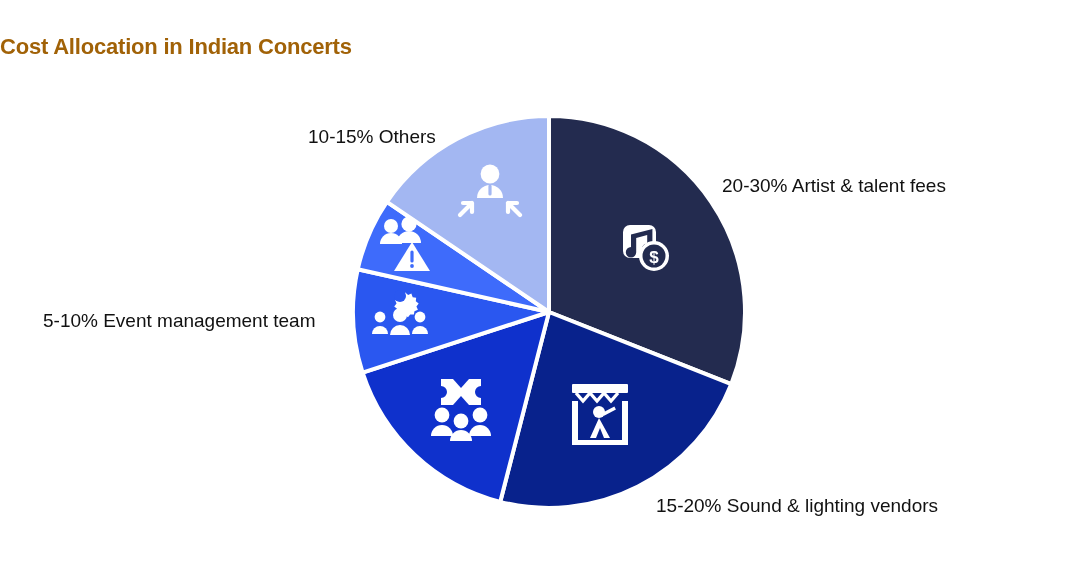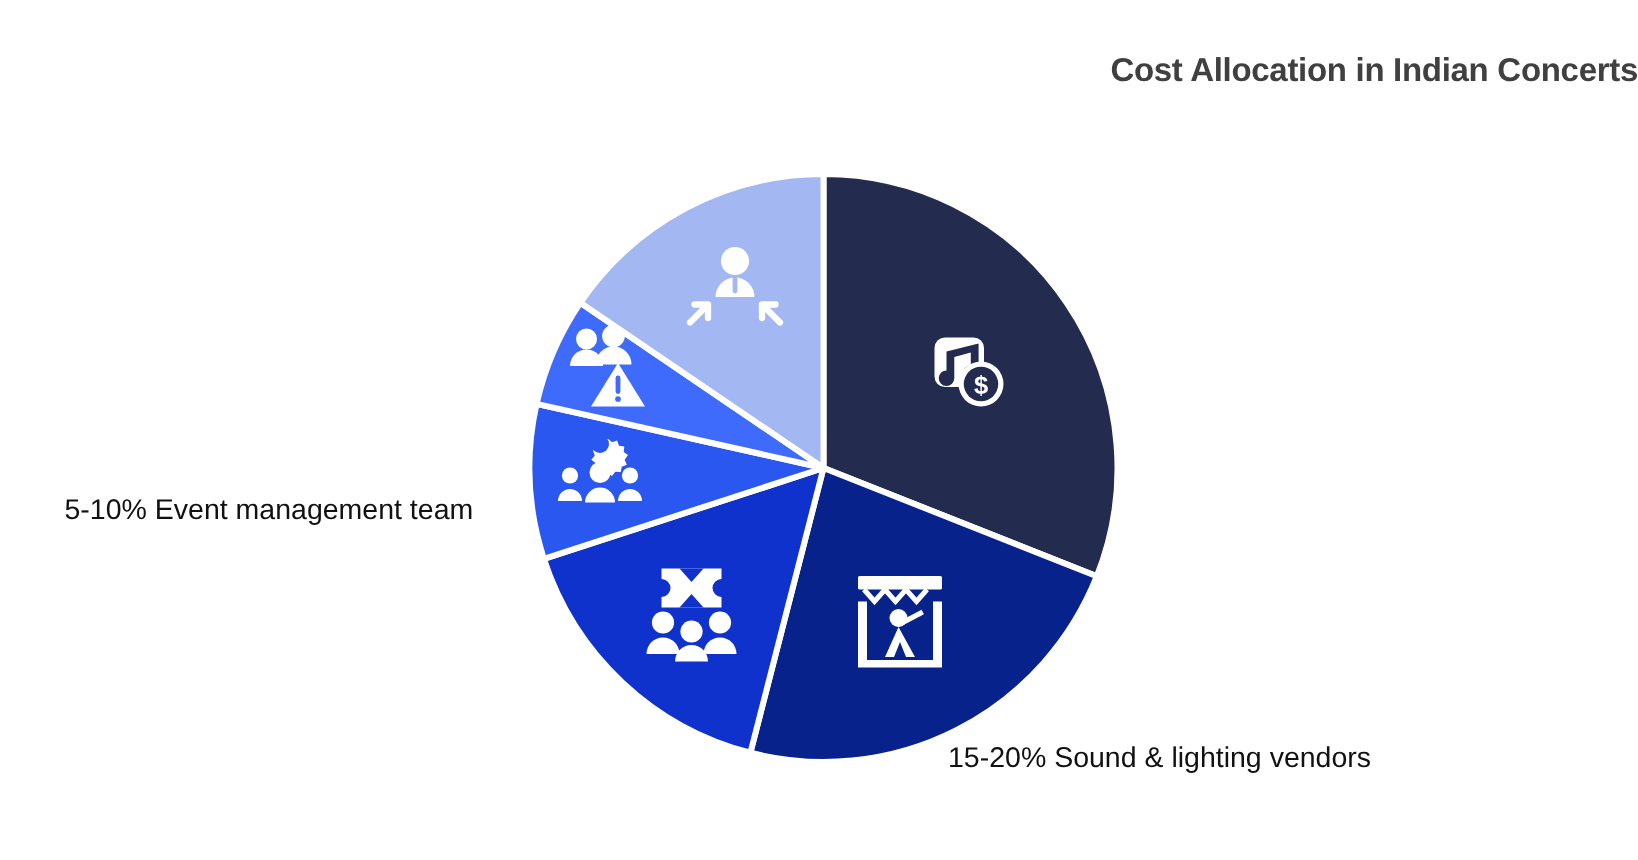--- a/index.html
+++ b/index.html
@@ -17,24 +17,24 @@
   }
   #chart-root {
     position: absolute;
     inset: 0;
   }
   #chart-title {
     position: absolute;
     top: 34px;
     left: 0;
     width: 1092px;
-    text-align: right;
+    text-align: left;
     font-size: 22px;
     font-weight: bold;
-    color: #404040;
+    color: #a16207;
     letter-spacing: -0.2px;
   }
   #pie-wrap {
     position: absolute;
     left: 0;
     top: 0;
     width: 1092px;
     height: 573px;
   }
   svg.pie-svg {
@@ -43,23 +43,23 @@
     height: 573px;
   }
   .slice-label {
     position: absolute;
     font-size: 19px;
     color: #111111;
     white-space: nowrap;
     line-height: 1.15;
   }
   .lbl-artist   { left: 722px; top: 175px; }
-  .lbl-sound    { left: 632px; top: 495px; }
+  .lbl-sound    { left: 656px; top: 495px; }
   .lbl-venue    { left: 148px; top: 457px; }
-  .lbl-event    { left: 43px;  top: 310px; margin-top: 20px; }
+  .lbl-event    { left: 43px;  top: 310px; }
   .lbl-security { left: 140px; top: 216px; }
   .lbl-others   { left: 308px; top: 126px; }
 </style>
 </head>
 <body>
 
 <div id="chart-root">
 
   <div id="chart-title">Cost Allocation in Indian Concerts</div>
 
@@ -125,21 +125,23 @@
             <circle cx="0" cy="-16" r="9.4"></circle>
             <path d="M-13 8 a13 13 0 0 1 26 0 Z"></path>
             <path d="M0 -4 v8" stroke="#A3B7F2" stroke-width="3.2" stroke-linecap="round"></path>
             <path d="M-30 25 l12 -12 M-18 13 h-9 M-18 13 v9" stroke="#ffffff" stroke-width="4.2" fill="none" stroke-linecap="round"></path>
             <path d="M30 25 l-12 -12 M18 13 h9 M18 13 v9" stroke="#ffffff" stroke-width="4.2" fill="none" stroke-linecap="round"></path>
           </g>
         </g>
     </svg>
   </div>
 
+  <div class="slice-label lbl-artist">20-30% Artist &amp; talent fees</div>
 
   <div class="slice-label lbl-sound">15-20% Sound &amp; lighting vendors</div>
 
 
   <div class="slice-label lbl-event">5-10% Event management team</div>
 
 
+  <div class="slice-label lbl-others">10-15% Others</div>
 
 </div>
 
 </body></html>

